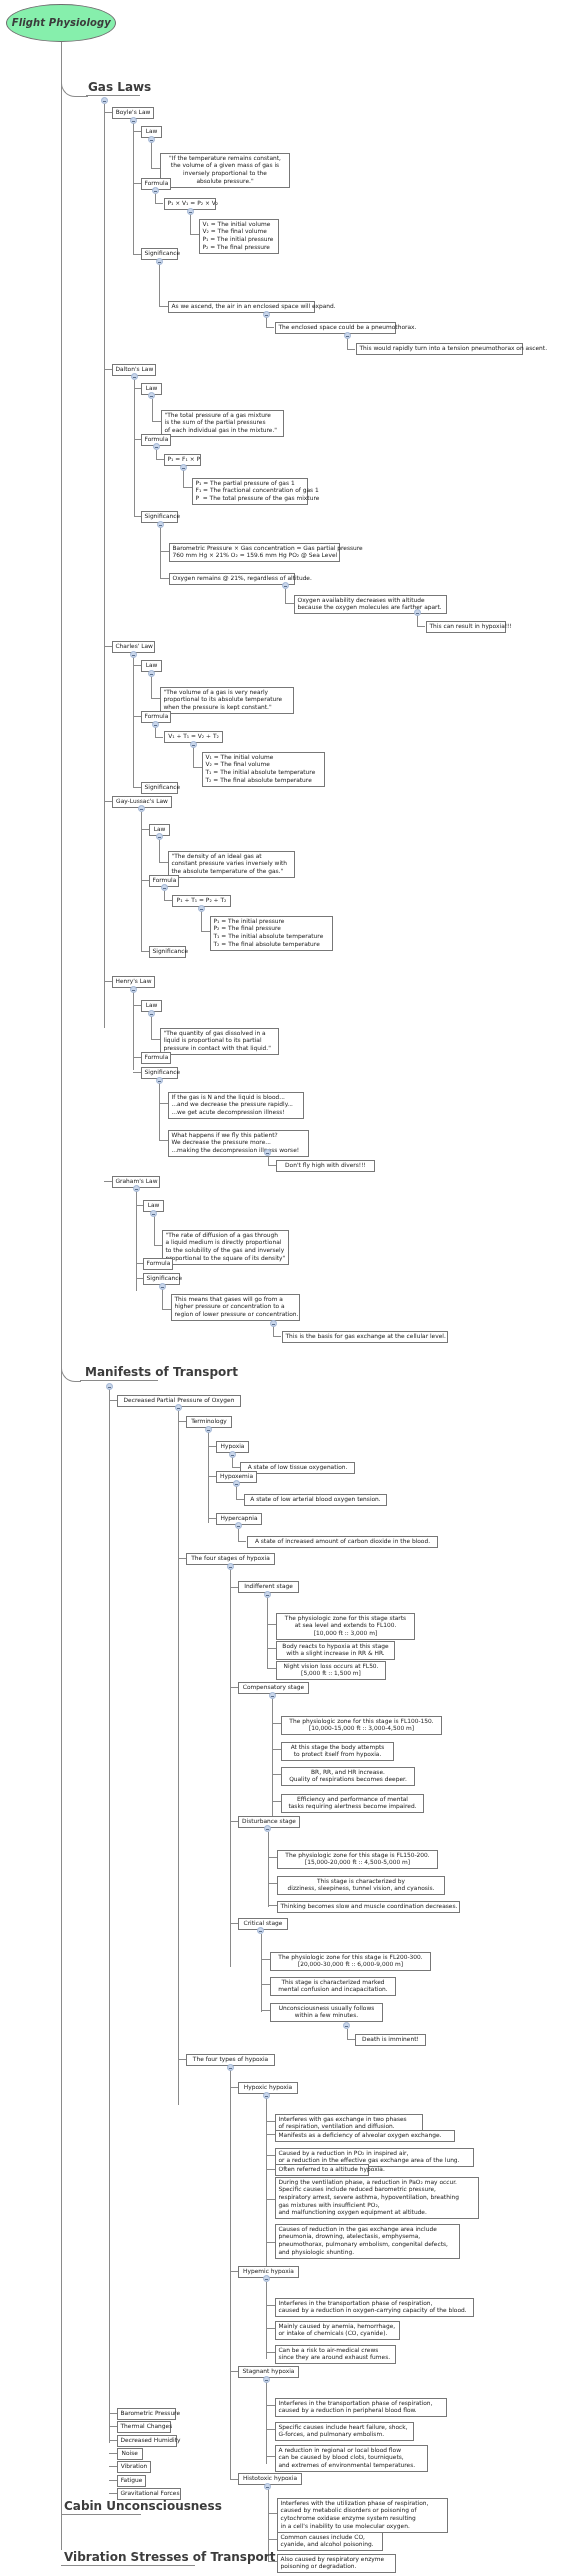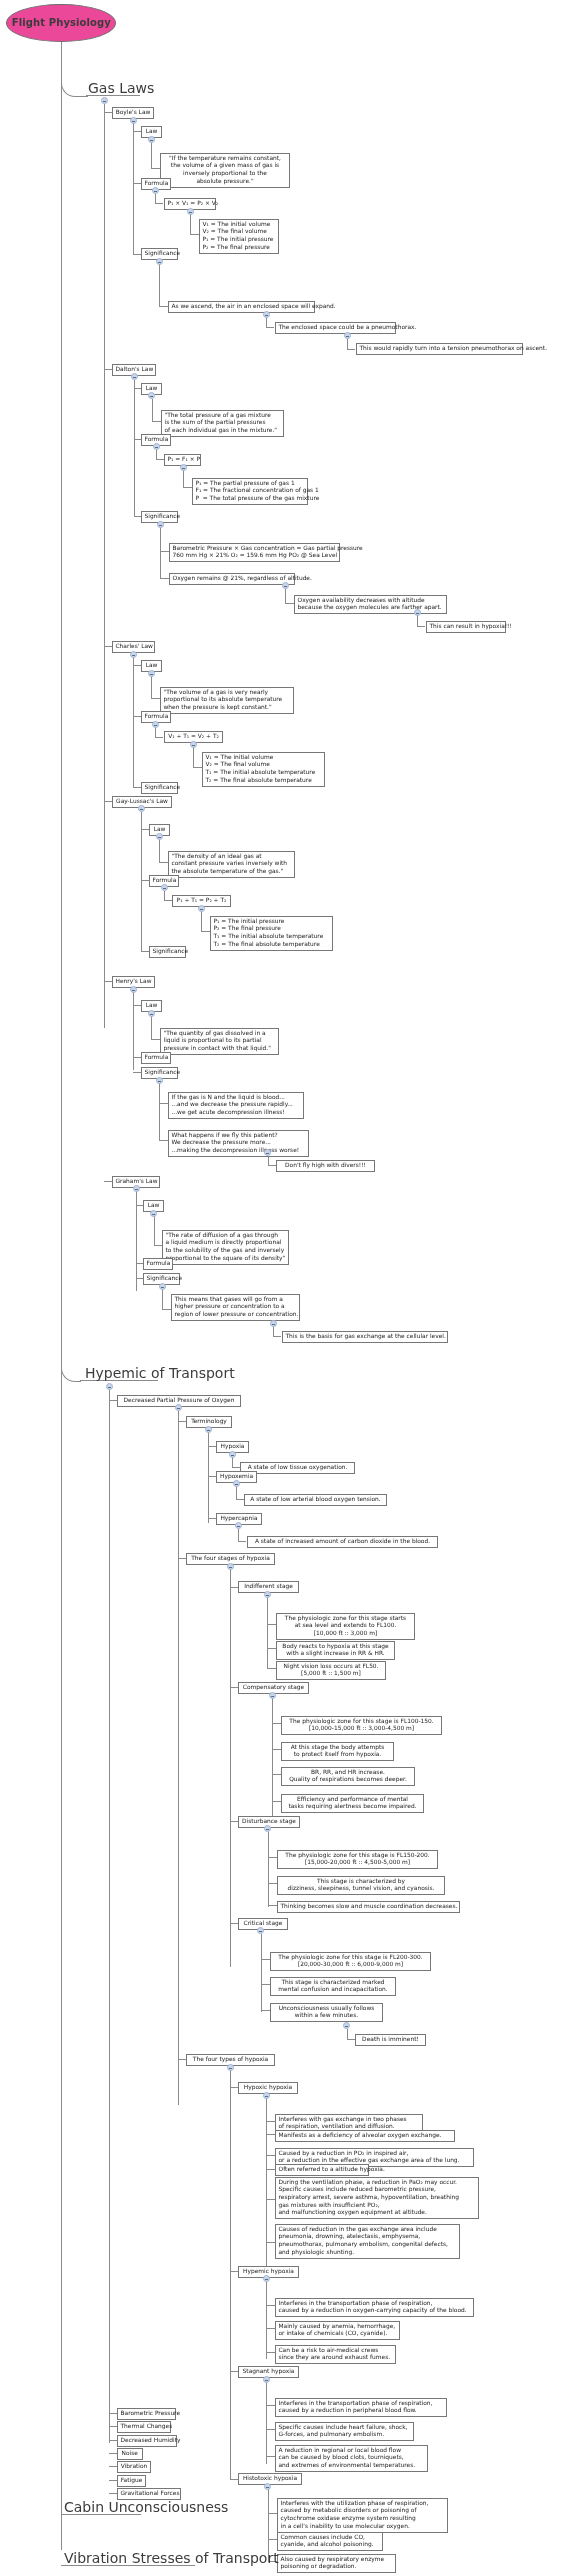--- a/index.html
+++ b/index.html
@@ -12,35 +12,37 @@
   #map{position:relative;width:572px;height:2576px;overflow:hidden;}
 
   
   .root-oval{
     position:absolute;
     left:6.4px; top:3.8px;
     width:108px; height:36px;
     border:0.8px solid #6f6f6f;
     border-radius:50%/50%;
     display:flex;align-items:center;justify-content:center;
-    background:#ec4899;
+    background:#86efac;
     font-size:10px;
     font-weight:bold;
     letter-spacing:0.1px;
     color:#3b3b3b;
     z-index:5;
+    font-style:italic;
   }
 
   
   .branch-label{
     position:absolute;
-    font-size:14px;
+    font-size:12px;
     color:#3c3c3c;
     white-space:nowrap;
     z-index:4;
+    font-weight:bold;
   }
 
   
   .node{
     position:absolute;
     border:0.6px solid #777;
     background:#fff;
     box-sizing:border-box;
     padding:0.6px 2.5px 1.3px 2.5px;
     font-size:5.9px;
@@ -314,21 +316,21 @@
   <div class="node l" style="left:171px;top:1294px;width:129px;">This means that gases will go from a
 higher pressure or concentration to a
 region of lower pressure or concentration.</div>
   <div class="bub" style="left:270px;top:1320px;"></div>
   <div class="vline" style="left:273px;top:1326px;height:10.8px;"></div>
   <div class="hline" style="left:273px;top:1336px;width:8.3px;"></div>
   <div class="node c" style="left:282px;top:1331px;width:166px;">This is the basis for gas exchange at the cellular level.</div>
 
   <div class="elbow" style="left:61px;top:1335px;width:19px;height:46px;"></div>
   <div class="hline" style="left:80px;top:1380px;width:78px;"></div>
-  <div class="branch-label" style="left:85px;top:1365px;">Hypemic of Transport</div>
+  <div class="branch-label" style="left:85px;top:1365px;">Manifests of Transport</div>
   <div class="bub" style="left:106px;top:1383px;"></div>
   <div class="vline" style="left:109px;top:1389px;height:1054px;"></div>
 
   <div class="hline" style="left:109px;top:1400px;width:7.6px;"></div>
   <div class="node c" style="left:117px;top:1395px;width:124px;">Decreased Partial Pressure of Oxygen</div>
   <div class="bub" style="left:175px;top:1404px;"></div>
   <div class="vline" style="left:178px;top:1411px;height:694px;"></div>
 
   <div class="hline" style="left:178px;top:1421px;width:7.6px;"></div>
   <div class="node c" style="left:186px;top:1416px;width:46px;">Terminology</div>

